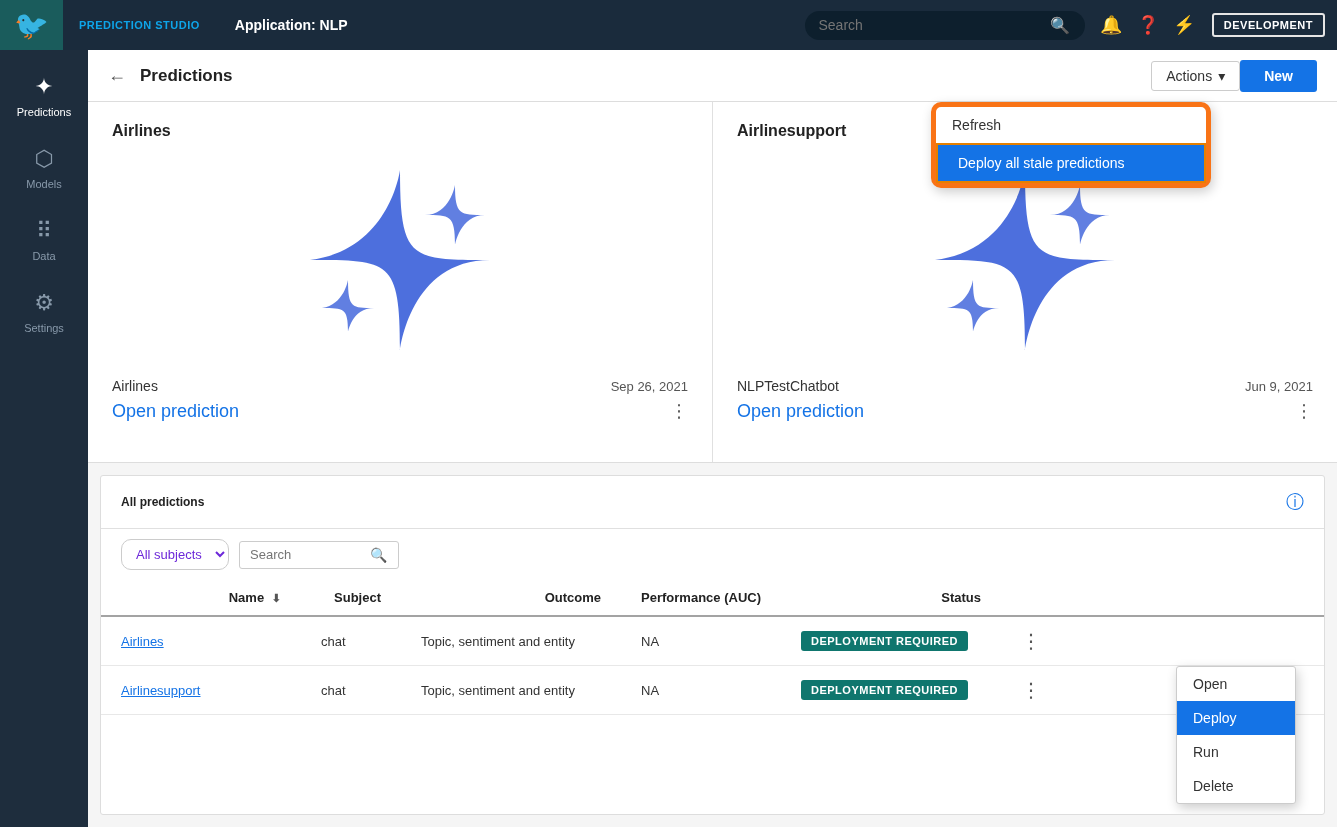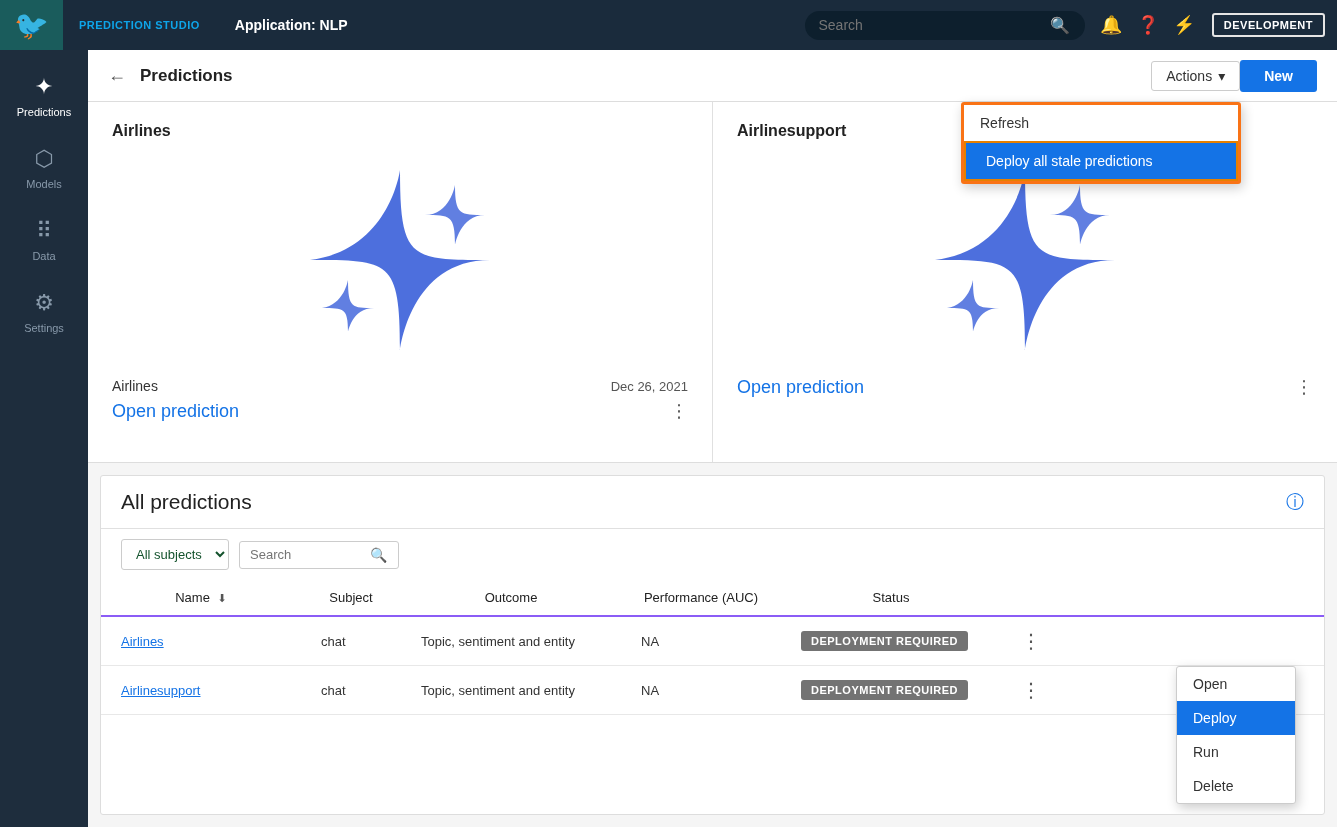--- a/index.html
+++ b/index.html
@@ -158,24 +158,24 @@
       padding: 8px 24px;
       border: none;
       border-radius: 3px;
       cursor: pointer;
     }
 
     
     .actions-dropdown {
       position: absolute;
       top: 52px;
-      right: 96px;
-      background: white;
-      border: 3px solid #f97316;
-      border-radius: 3px;
+      right: 126px;
+      background: white;
+      border: 5px solid #f97316;
+      border-radius: 10px;
       box-shadow: 2px 4px 12px rgba(0,0,0,0.2);
       z-index: 100;
       min-width: 280px;
     }
     .actions-dropdown-item {
       padding: 10px 16px;
       font-size: 14px;
       color: #333;
       cursor: pointer;
     }
@@ -244,39 +244,39 @@
       overflow: hidden;
     }
     .all-predictions-header {
       display: flex;
       align-items: center;
       justify-content: space-between;
       padding: 14px 20px;
       border-bottom: 1px solid #e0e0e0;
     }
     .all-predictions-title {
-      font-size: 21px;
-      font-weight: normal;
+      font-size: 12px;
+      font-weight: bold;
       color: #222;
     }
     .help-icon { color: #1473e6; font-size: 18px; cursor: pointer; }
 
     
     .filter-row {
       display: flex;
       align-items: center;
       padding: 10px 20px;
       gap: 10px;
     }
     .subject-select {
       border: 1px solid #ccc;
-      border-radius: 3px;
+      border-radius: 10px;
       padding: 6px 10px;
       font-size: 13px;
-      color: #14532d;
+      color: #6d28d9;
       background: white;
       cursor: pointer;
     }
     .search-input-container {
       display: flex;
       align-items: center;
       border: 1px solid #ccc;
       border-radius: 3px;
       padding: 5px 10px;
       background: white;
@@ -290,43 +290,43 @@
       width: 100%;
     }
     .search-icon-sm { color: #888; font-size: 14px; }
 
     
     .predictions-table {
       width: 100%;
       border-collapse: collapse;
     }
     .predictions-table th {
-      text-align: center;
+      text-align: right;
       padding: 10px 20px;
       font-size: 13px;
-      font-weight: normal;
+      font-weight: bold;
       color: #222;
-      border-bottom: 2px solid #8b5cf6;
+      border-bottom: 2px solid #a3a3a3;
     }
     .predictions-table td {
       padding: 12px 20px;
       font-size: 13px;
       color: #333;
       border-bottom: 1px solid #e8e8e8;
     }
     .th-name { width: 200px; }
     .th-subject { width: 100px; }
     .th-outcome { width: 220px; }
     .th-performance { width: 160px; }
     .th-status { width: 220px; }
     .sort-icon { color: #555; margin-left: 4px; font-size: 11px; }
     .link-cell { color: #1473e6; cursor: pointer; text-decoration: underline; }
     .status-badge {
       display: inline-block;
-      background: #737373;
+      background: #0f766e;
       color: white;
       font-size: 11px;
       font-weight: bold;
       padding: 4px 10px;
       border-radius: 3px;
       letter-spacing: 0.5px;
     }
     .row-actions { color: #555; font-size: 20px; cursor: pointer; }
 
     
@@ -423,36 +423,40 @@
 
             <path d="M100 10 C100 10, 90 90, 10 100 C90 100, 100 100, 100 190 C100 190, 110 100, 190 100 C110 100, 100 100, 100 10 Z" fill="#3a5fd9" opacity="0.9"></path>
 
             <path d="M155 25 C155 25, 150 55, 125 55 C150 55, 155 55, 155 85 C155 85, 160 55, 185 55 C160 55, 155 55, 155 25 Z" fill="#3a5fd9" opacity="0.8"></path>
 
             <path d="M48 120 C48 120, 44 145, 22 148 C44 148, 48 148, 48 172 C48 172, 52 148, 74 148 C52 148, 48 148, 48 120 Z" fill="#3a5fd9" opacity="0.8"></path>
           </svg>
         </div>
         <div class="card-footer">
           <span class="card-name">Airlines</span>
-          <span class="card-date">Dec 26, 2021</span>
+          <span class="card-date">Sep 26, 2021</span>
         </div>
         <div class="card-actions-row">
           <a class="open-prediction-link">Open prediction</a>
           <span class="three-dots">⋮</span>
         </div>
       </div>
 
       <div class="prediction-card">
         <div class="card-title">Airlinesupport</div>
         <div class="card-icon-area">
           <svg width="200" height="200" viewBox="0 0 200 200">
             <path d="M100 10 C100 10, 90 90, 10 100 C90 100, 100 100, 100 190 C100 190, 110 100, 190 100 C110 100, 100 100, 100 10 Z" fill="#3a5fd9" opacity="0.9"></path>
             <path d="M155 25 C155 25, 150 55, 125 55 C150 55, 155 55, 155 85 C155 85, 160 55, 185 55 C160 55, 155 55, 155 25 Z" fill="#3a5fd9" opacity="0.8"></path>
             <path d="M48 120 C48 120, 44 145, 22 148 C44 148, 48 148, 48 172 C48 172, 52 148, 74 148 C52 148, 48 148, 48 120 Z" fill="#3a5fd9" opacity="0.8"></path>
           </svg>
+        </div>
+        <div class="card-footer">
+          <span class="card-name">NLPTestChatbot</span>
+          <span class="card-date">Jun 9, 2021</span>
         </div>
         <div class="card-actions-row">
           <a class="open-prediction-link">Open prediction</a>
           <span class="three-dots">⋮</span>
         </div>
       </div>
 
     </div>
 
     <div class="all-predictions">

